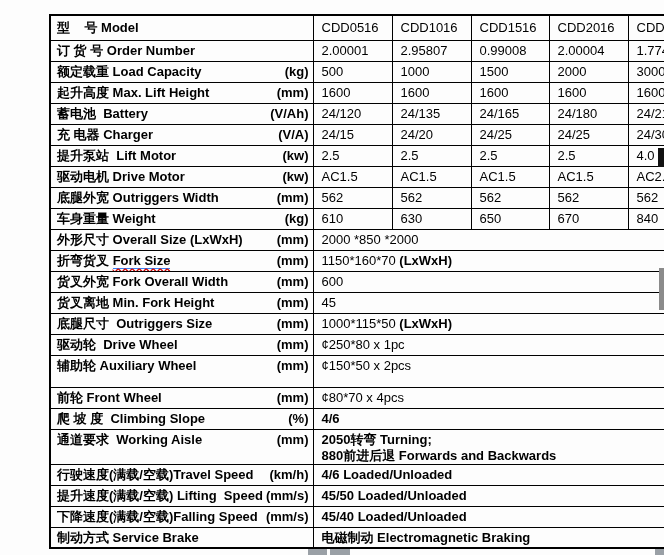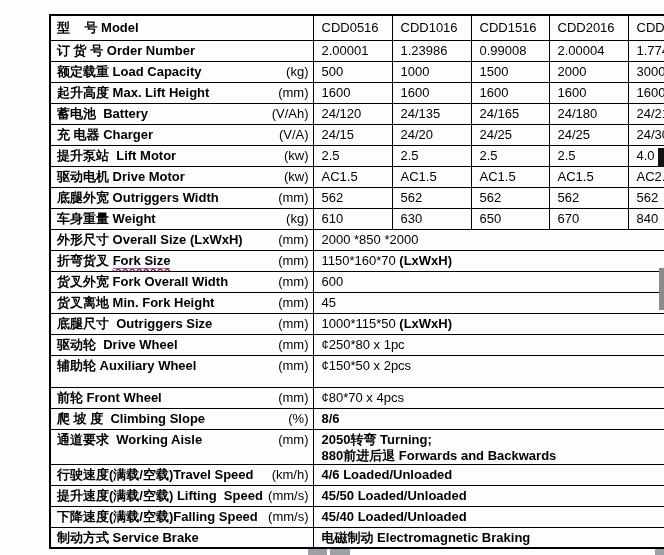--- a/index.html
+++ b/index.html
@@ -19,21 +19,21 @@
     vertical-align:top;
     box-sizing:border-box;
     height:21px;
     line-height:16px;
     padding:2px 4px 0 6px;
     overflow:hidden;
   }
   tr.header-row td{height:25px;padding-top:4px;}
   tr.tall td{height:32px;}
   td.label-cell{font-weight:bold;white-space:pre;}
-  td.label-cell .unit{float:right;font-weight:normal;}
+  td.label-cell .unit{float:right;font-weight:bold;}
   td.val-cell{padding-left:8px;white-space:pre-line;}
   td.val-cell.bold{font-weight:bold;}
   .b{font-weight:bold;}
   .marked{
     border-bottom:1px solid #3b82f6;
     text-decoration:underline wavy #cc0000;
     text-underline-offset:3px;
   }
   .edge-black{position:absolute;left:658px;top:148px;width:6px;height:19px;}
   .vscroll-thumb{position:absolute;left:659px;top:268px;width:5px;height:42px;}
@@ -59,21 +59,21 @@
           <td class="label-cell"><span>型    号 Model</span></td>
           <td class="val-cell">CDD0516</td>
           <td class="val-cell">CDD1016</td>
           <td class="val-cell">CDD1516</td>
           <td class="val-cell">CDD2016</td>
           <td class="val-cell">CDD3016</td>
         </tr>
         <tr>
           <td class="label-cell"><span>订 货 号 Order Number</span></td>
           <td class="val-cell">2.00001</td>
-          <td class="val-cell">1.23986</td>
+          <td class="val-cell">2.95807</td>
           <td class="val-cell">0.99008</td>
           <td class="val-cell">2.00004</td>
           <td class="val-cell">1.77460</td>
         </tr>
         <tr>
           <td class="label-cell"><span class="unit">(kg)</span><span>额定载重 Load Capacity</span></td>
           <td class="val-cell">500</td>
           <td class="val-cell">1000</td>
           <td class="val-cell">1500</td>
           <td class="val-cell">2000</td>
@@ -162,21 +162,21 @@
         <tr class="tall">
           <td class="label-cell"><span class="unit">(mm)</span><span>辅助轮 Auxiliary Wheel</span></td>
           <td colspan="5" class="val-cell"><span>¢150*50 x 2pcs</span></td>
         </tr>
         <tr>
           <td class="label-cell"><span class="unit">(mm)</span><span>前轮 Front Wheel</span></td>
           <td colspan="5" class="val-cell"><span>¢80*70 x 4pcs</span></td>
         </tr>
         <tr>
           <td class="label-cell"><span class="unit">(%)</span><span>爬 坡 度  Climbing Slope</span></td>
-          <td colspan="5" class="val-cell bold"><span>8/6</span></td>
+          <td colspan="5" class="val-cell bold"><span>4/6</span></td>
         </tr>
         <tr>
           <td class="label-cell"><span class="unit">(mm)</span><span>通道要求  Working Aisle</span></td>
           <td colspan="5" class="val-cell bold">2050转弯 Turning;
 880前进后退 Forwards and Backwards</td>
         </tr>
         <tr>
           <td class="label-cell"><span class="unit">(km/h)</span><span>行驶速度(满载/空载)Travel Speed</span></td>
           <td colspan="5" class="val-cell bold"><span>4/6 Loaded/Unloaded</span></td>
         </tr>

